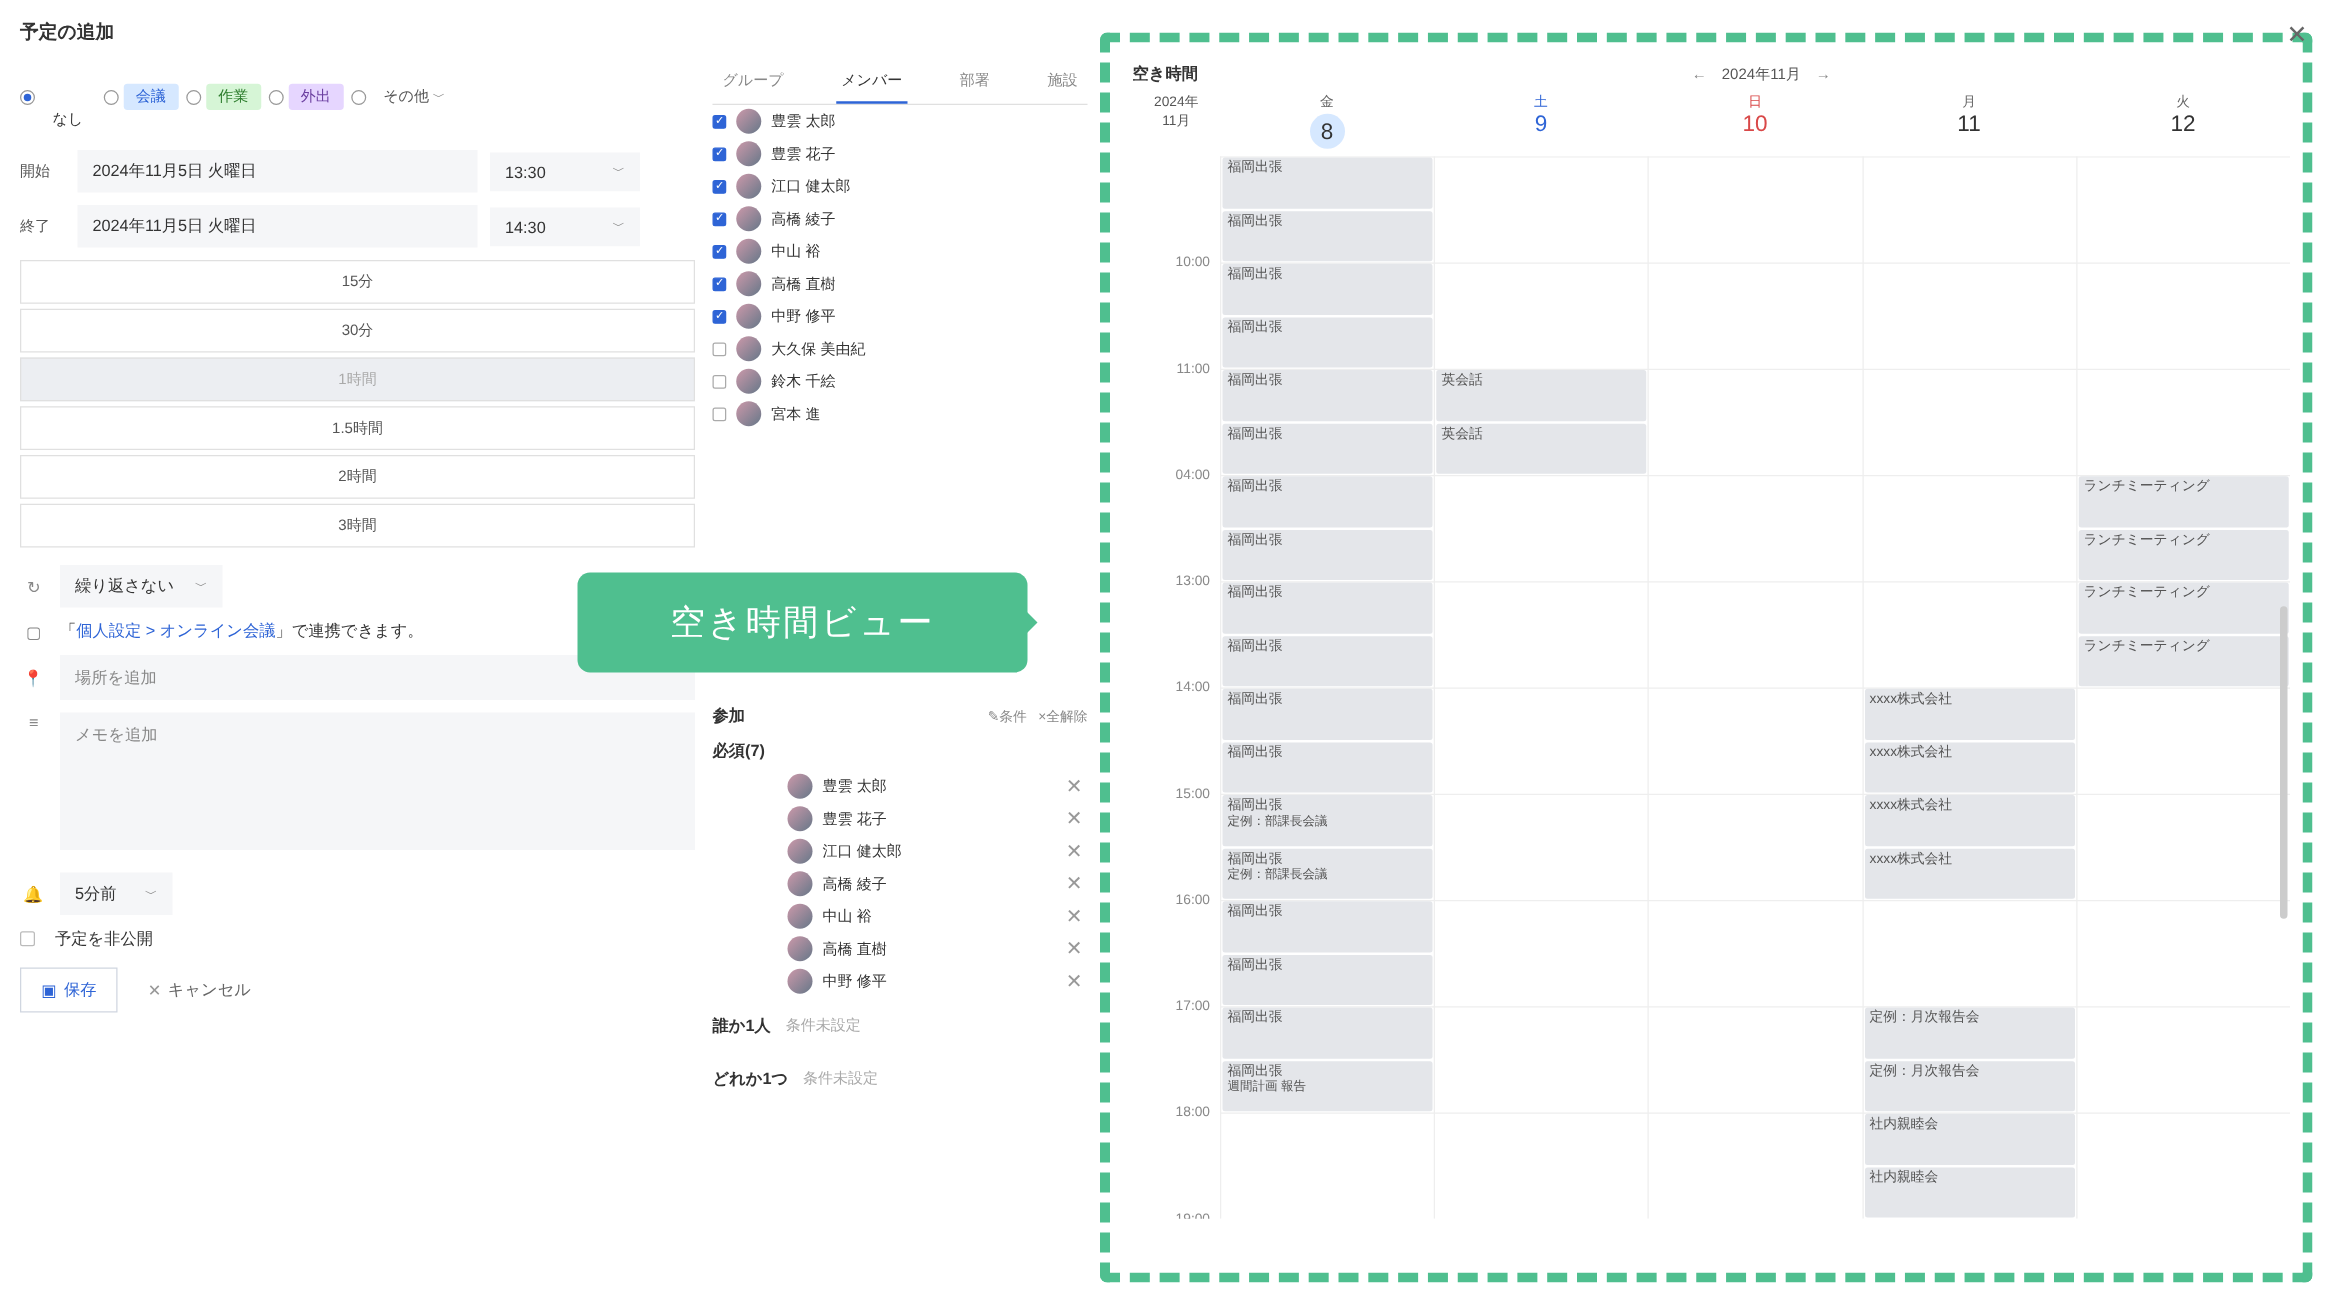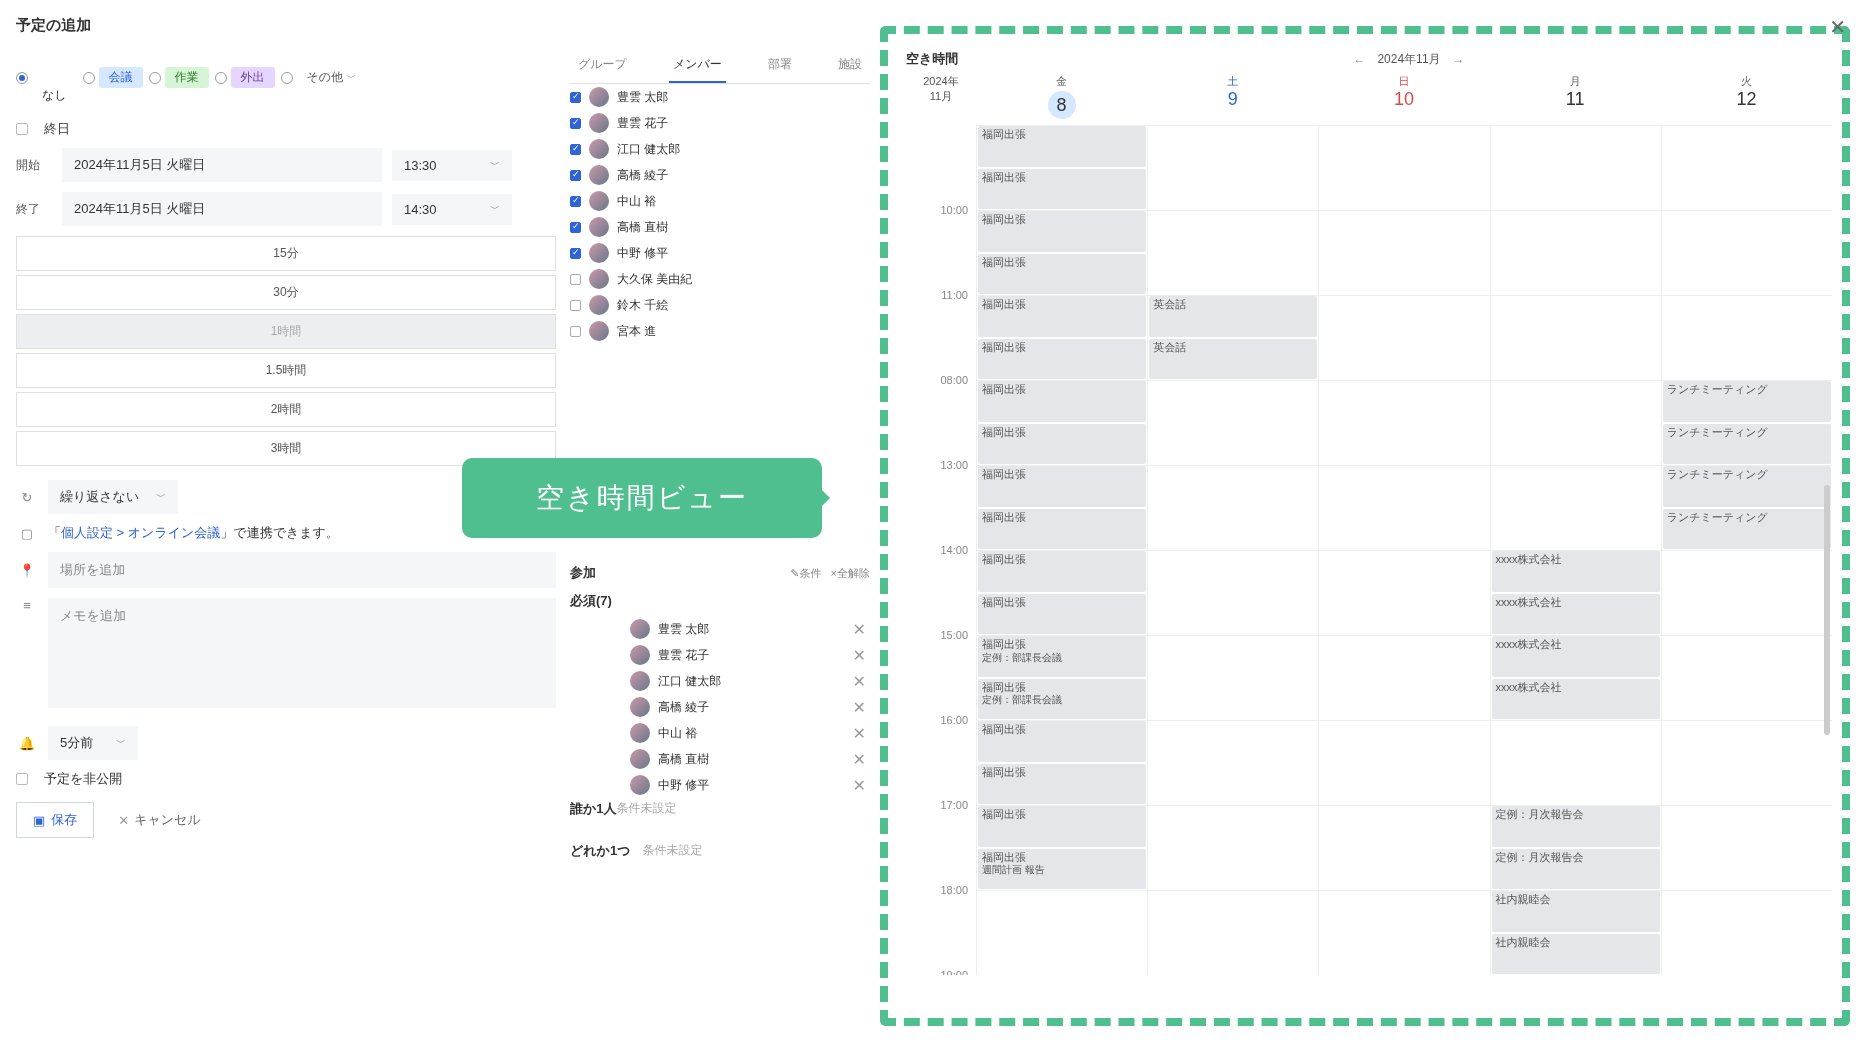--- a/index.html
+++ b/index.html
@@ -124,24 +124,20 @@
         <span class="radio-dot"></span>
         <span class="cat-badge c-out">外出</span>
       </div>
       <div class="cat-radio">
         <span class="radio-dot"></span>
         <span class="cat-badge c-other">その他 <span class="chev">﹀</span></span>
       </div>
     </div>
 
 
-  <div class="row">
-    <span class="chk"></span>
-    <span>終日</span>
-  </div>
 
   <div class="row">
     <span class="lbl">開始</span>
     <div class="date-box">
         <span>2024年11月5日 火曜日</span>
       </div>
     <div class="time-box">
         <span>13:30</span>
         <span class="chev">﹀</span>
       </div>
@@ -330,21 +326,21 @@
           <span class="x-icon">✕</span>
         </div>
         <div class="preq-item">
           <div class="preq-left">
             <span class="avatar"></span>
             <span class="mname">中野 修平</span>
           </div>
           <span class="x-icon">✕</span>
         </div>
       </div>
-    <div style="display:flex;margin-top:2px">
+    <div style="display:flex;gap:12px;margin-top:14px">
       <span style="font-weight:600">誰か1人</span>
       <span class="grayref">条件未設定</span>
     </div>
     <div style="display:flex;gap:12px;margin-top:24px">
       <span style="font-weight:600">どれか1つ</span>
       <span class="grayref">条件未設定</span>
     </div>
   </div>
 </div>
 
@@ -386,21 +382,21 @@
         <div class="day-col-head ">
           <div class="day-dow">火</div>
           <div><span class="day-num">12</span></div>
         </div>
       </div>
 
     <div class="cal-body">
       <div class="time-gutter" id="time-gutter">
           <div class="time-label" style="top: 85px;">10:00</div>
           <div class="time-label" style="top: 170px;">11:00</div>
-          <div class="time-label" style="top: 255px;">08:00</div>
+          <div class="time-label" style="top: 255px;">04:00</div>
           <div class="time-label" style="top: 340px;">13:00</div>
           <div class="time-label" style="top: 425px;">14:00</div>
           <div class="time-label" style="top: 510px;">15:00</div>
           <div class="time-label" style="top: 595px;">16:00</div>
           <div class="time-label" style="top: 680px;">17:00</div>
           <div class="time-label" style="top: 765px;">18:00</div>
           <div class="time-label" style="top: 850px;">19:00</div>
         </div>
       <div class="grid-cols" id="grid-cols">
           <div class="hr-line" style="top: 0px;"></div>

